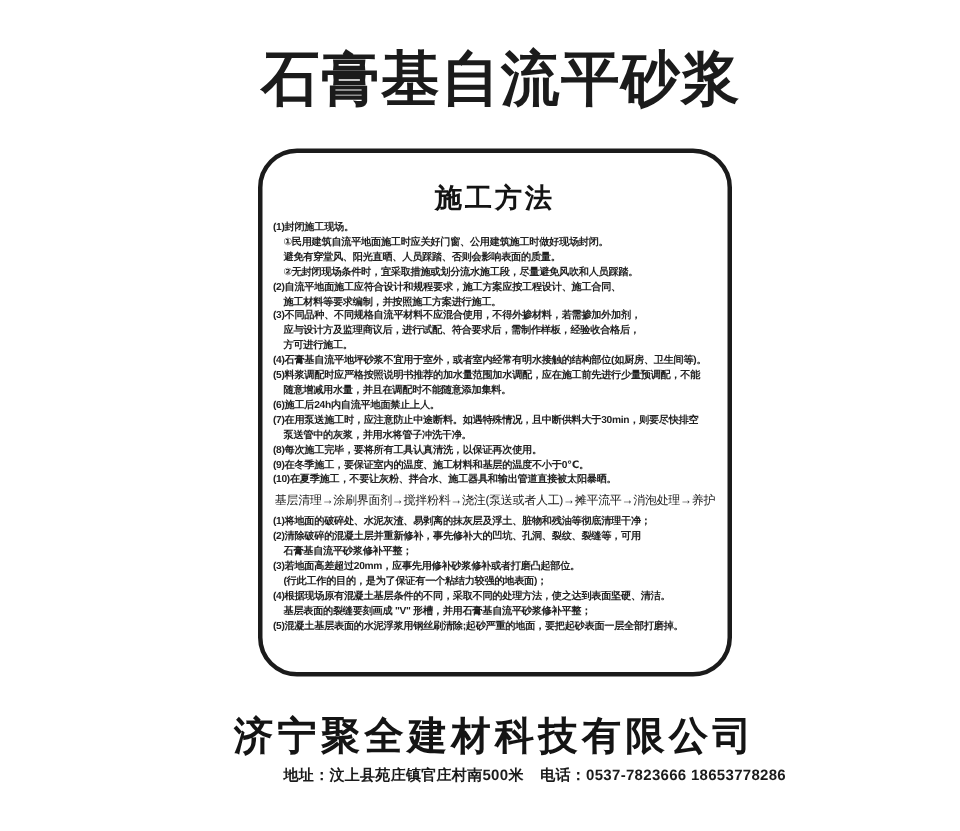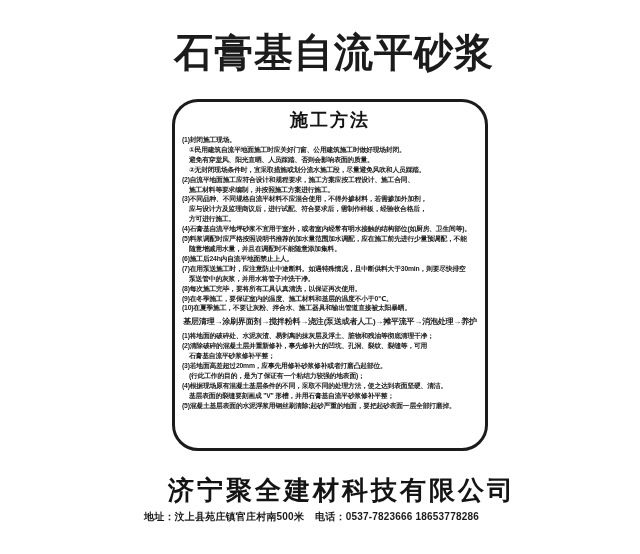--- a/index.html
+++ b/index.html
@@ -16,43 +16,43 @@
     color:#1b1b1b;transform:scaleY(1.02);
     white-space:nowrap;
   }
   .panel{
     position:absolute;left:172px;top:99px;width:316px;height:352px;
     border:3px solid #1b1b1b;border-radius:26px;
     box-sizing:border-box;
     padding:2px 7px 0 7px;
   }
   .panel h2{
-    margin:6px 0 0 0;text-align:center;
+    margin:18px 0 0 0;text-align:center;
     font-size:18px;font-weight:900;letter-spacing:2px;
     line-height:21px;color:#141414;white-space:nowrap;
   }
   .lines{margin-top:4px;}
   .tline{
     font-size:6.8px;line-height:9.9px;letter-spacing:-0.2px;
     font-weight:700;color:#222;white-space:nowrap;
   }
   .tline.ind{padding-left:7px;}
   .flow{
     margin-top:4px;text-align:center;
-    font-size:8px;font-weight:700;letter-spacing:-0.2px;
+    font-size:8px;font-weight:400;letter-spacing:-0.2px;
     color:#1b1b1b;white-space:nowrap;line-height:10px;
   }
   .company{
-    position:absolute;top:473px;left:148px;width:388px;
+    position:absolute;top:473px;left:136px;width:388px;
     text-align:center;font-size:26px;font-weight:900;
     letter-spacing:3px;color:#141414;white-space:nowrap;
   }
   .contact{
     position:absolute;top:510px;left:140px;width:388px;
-    text-align:left;font-size:10px;font-weight:900;
+    text-align:right;font-size:10px;font-weight:900;
     color:#1b1b1b;white-space:nowrap;letter-spacing:0.2px;
   }
   .contact span{margin:0 4px;}
 </style>
 </head>
 <body>
 
 <div>
 
   <h1 class="title">石膏基自流平砂浆</h1>

